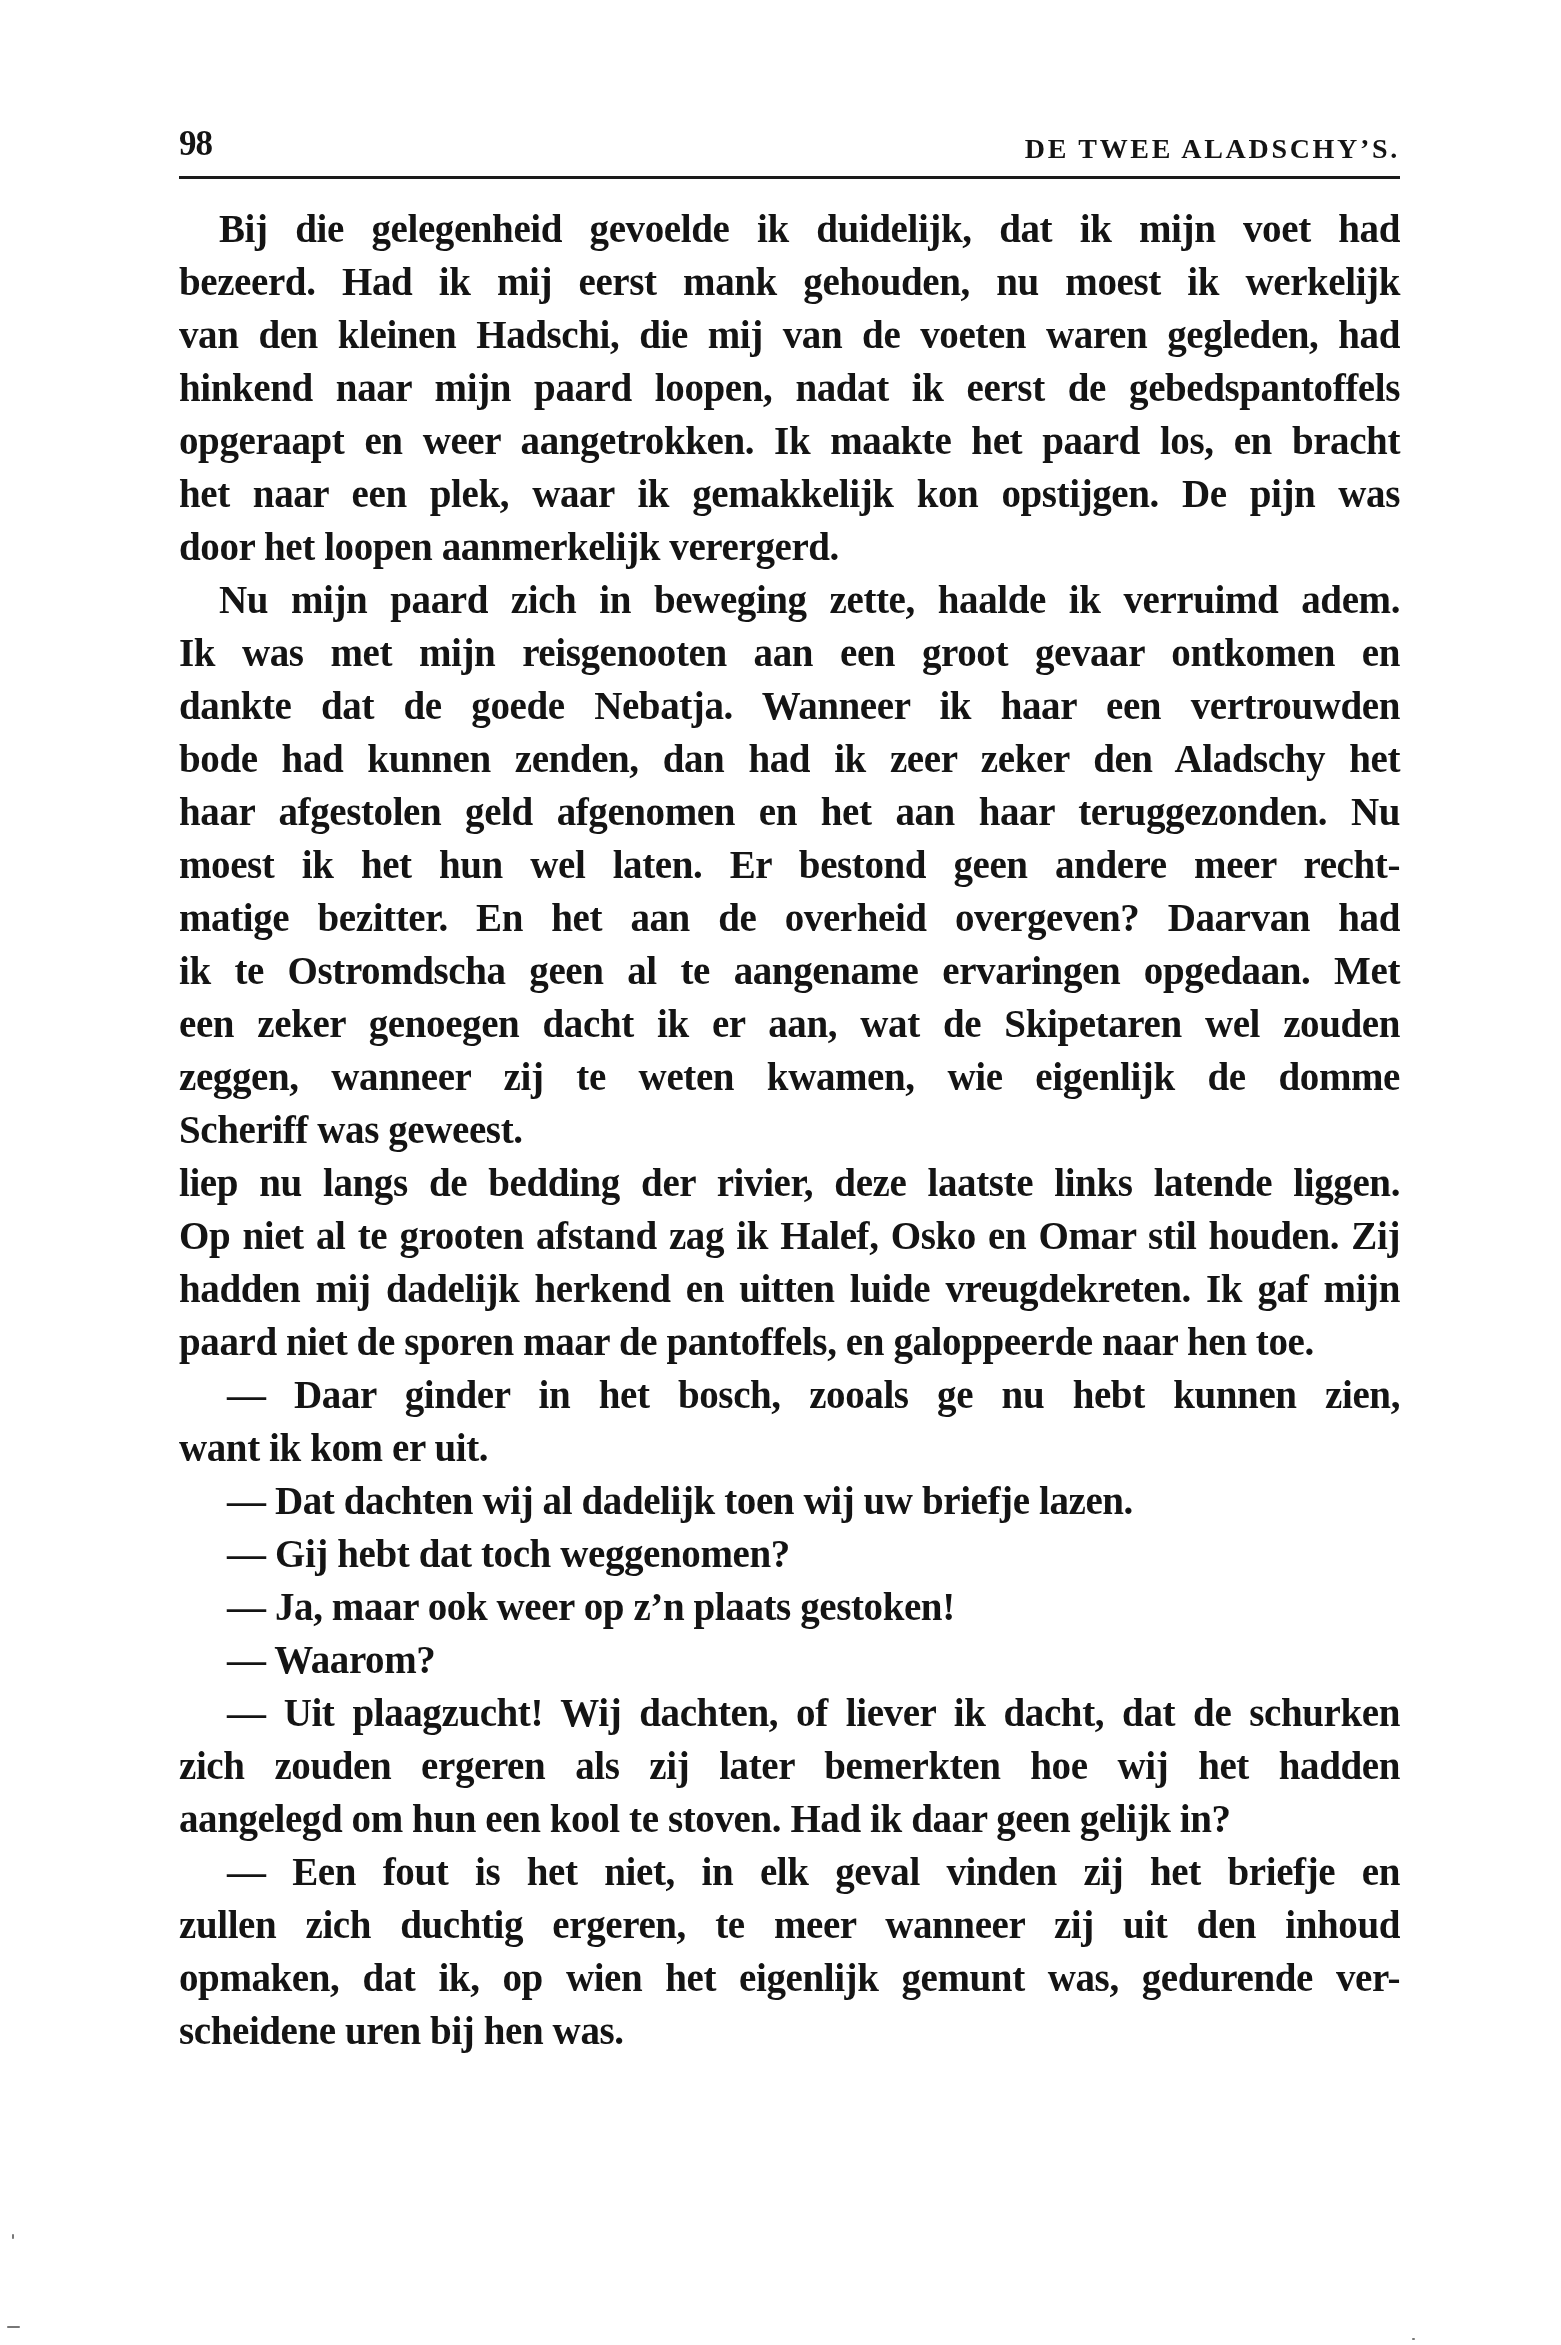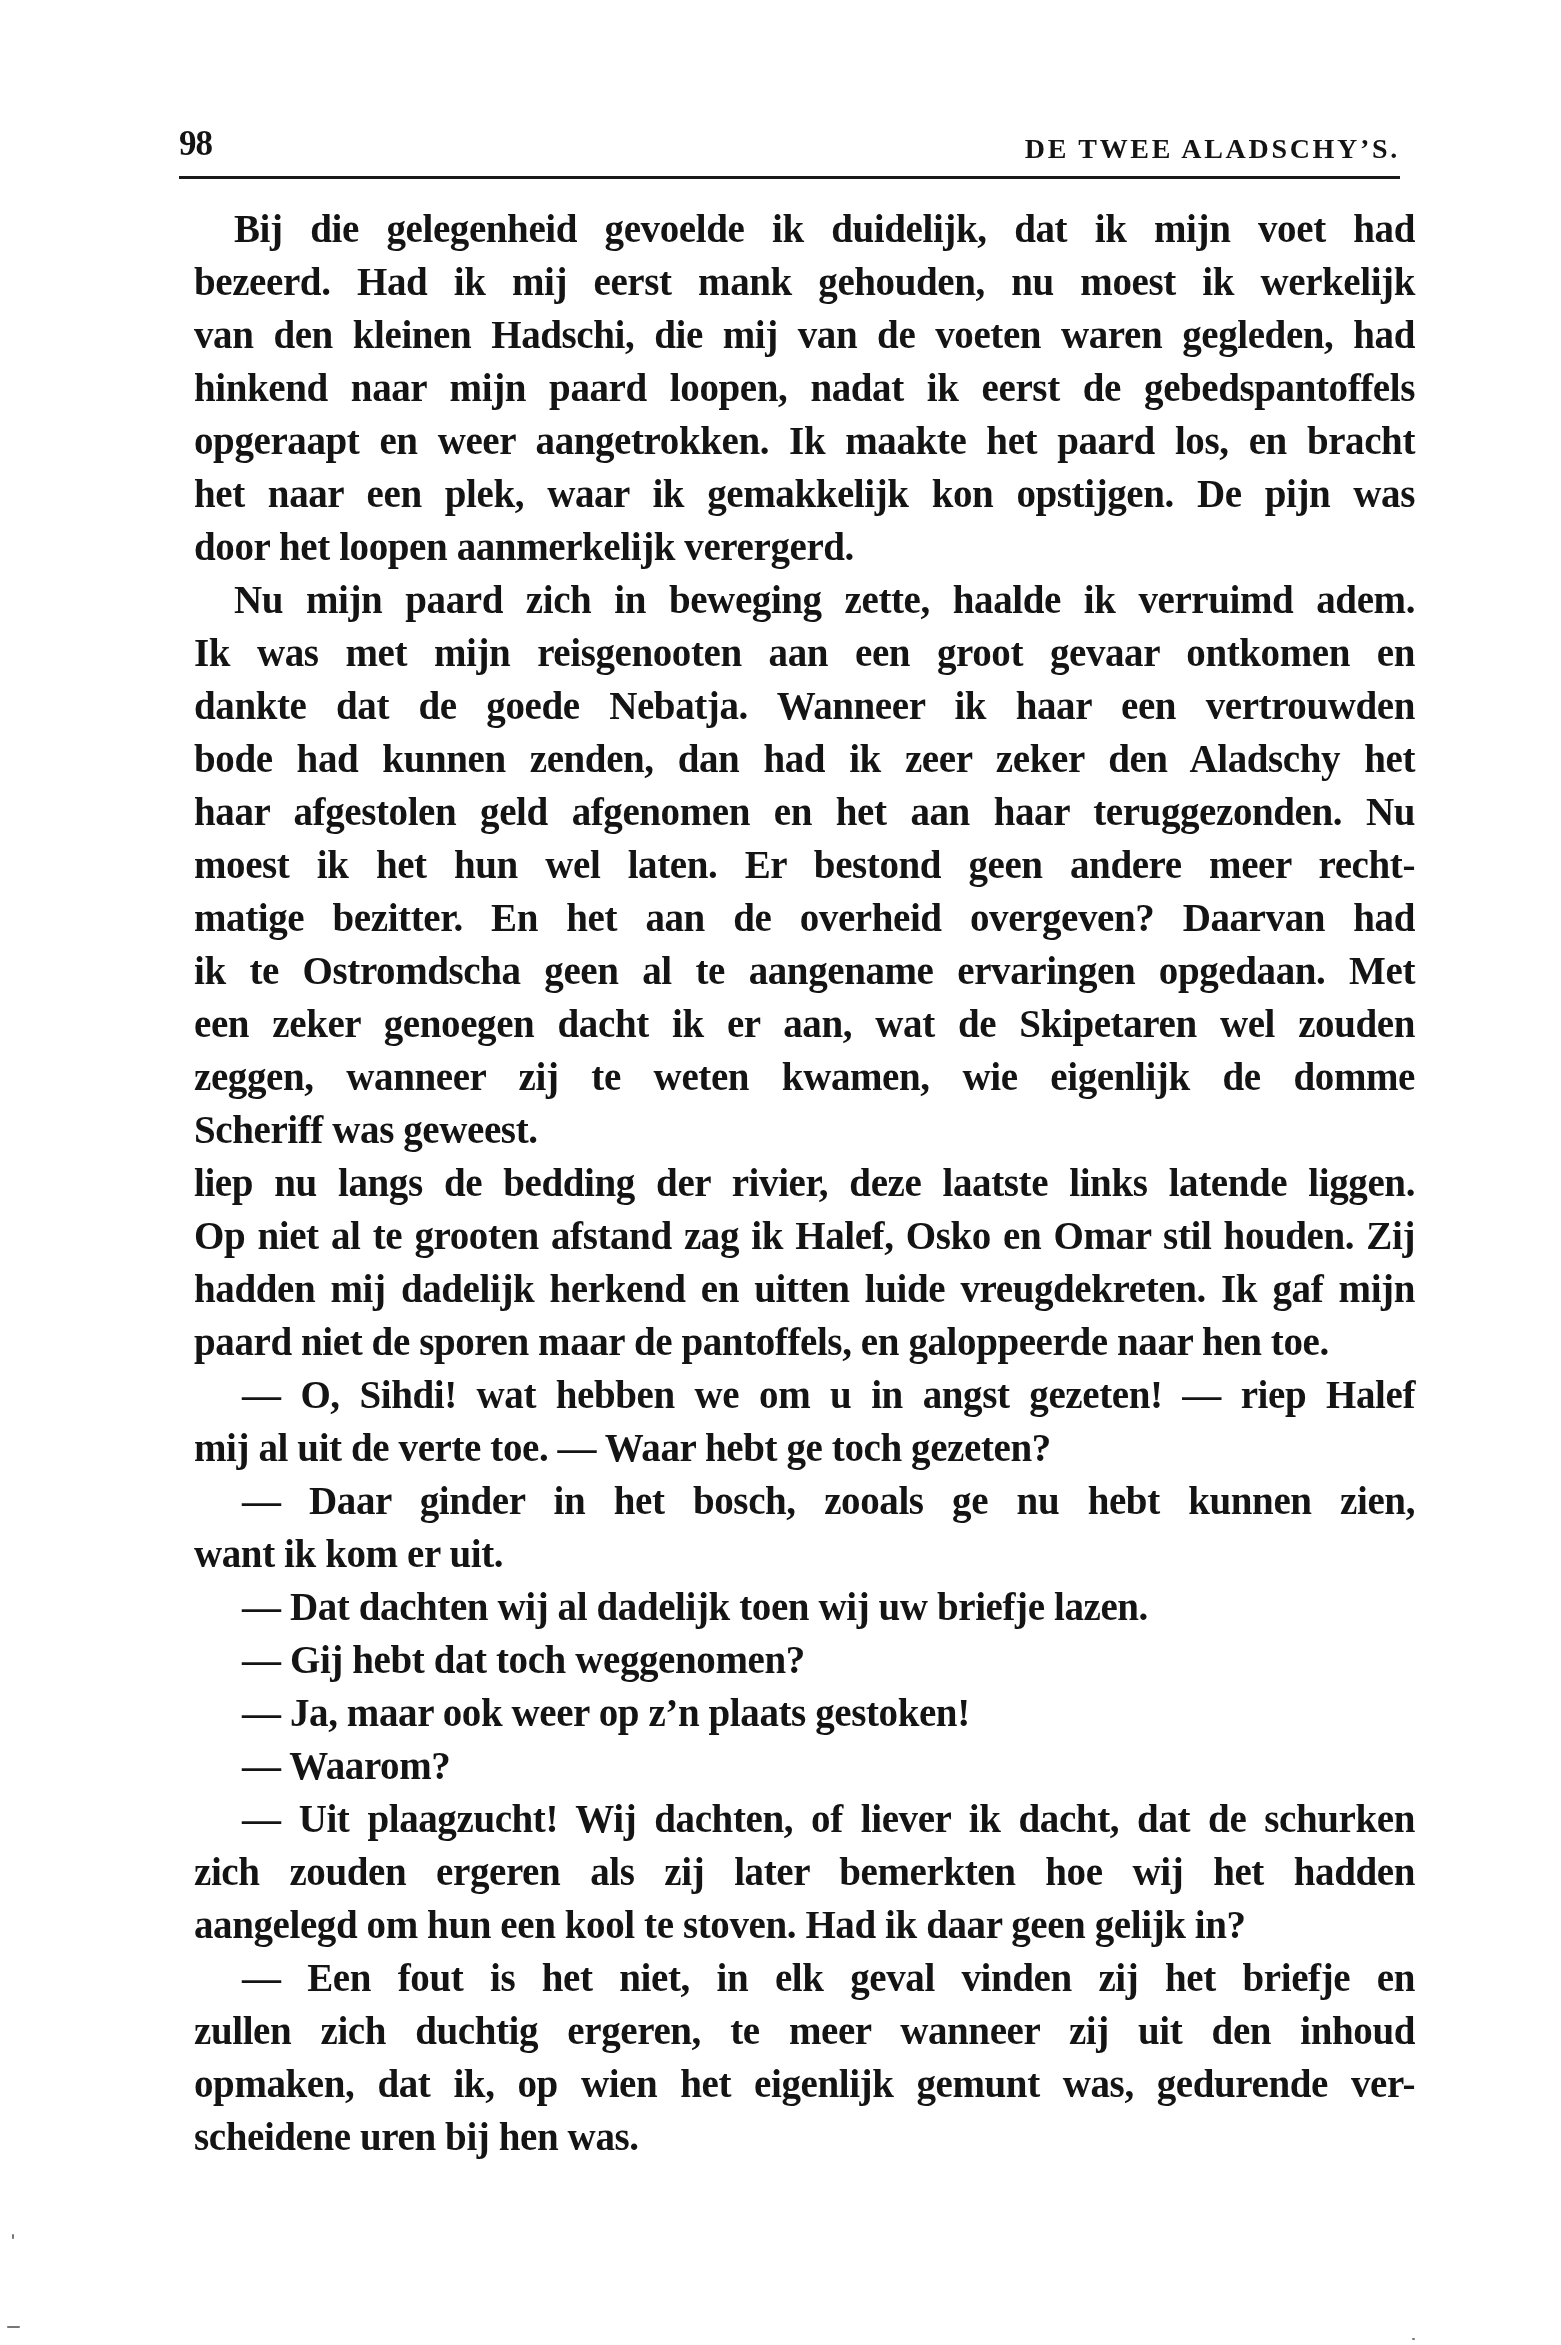--- a/index.html
+++ b/index.html
@@ -53,21 +53,21 @@
   .head-rule {
     position: absolute;
     left: 179px;
     top: 176px;
     width: 1221px;
     height: 2.7px;
     background: #1a1a1a;
   }
   .text-block {
     position: absolute;
-    left: 194px;
+    left: 179px;
     top: 202px;
     width: 1221px;
   }
   .line {
     display: block;
     height: 53px;
     line-height: 53px;
     font-size: 39px;
     white-space: normal;
     overflow: visible;
@@ -130,24 +130,20 @@
       <span class="line last">Scheriff was geweest.</span>
     </div>
 
     <div class="paragraph">
       <span class="line">liep nu langs de bedding der rivier, deze laatste links latende liggen.</span>
       <span class="line">Op niet al te grooten afstand zag ik Halef, Osko en Omar stil houden. Zij</span>
       <span class="line">hadden mij dadelijk herkend en uitten luide vreugdekreten. Ik gaf mijn</span>
       <span class="line last">paard niet de sporen maar de pantoffels, en galoppeerde naar hen toe.</span>
     </div>
 
-    <div class="paragraph">
-      <span class="line dialogue">— O, Sihdi! wat hebben we om u in angst gezeten! — riep Halef</span>
-      <span class="line last">mij al uit de verte toe. — Waar hebt ge toch gezeten?</span>
-    </div>
 
     <div class="paragraph">
       <span class="line dialogue">— Daar ginder in het bosch, zooals ge nu hebt kunnen zien,</span>
       <span class="line last">want ik kom er uit.</span>
     </div>
 
     <div class="paragraph">
       <span class="line dialogue last">— Dat dachten wij al dadelijk toen wij uw briefje lazen.</span>
     </div>
 

